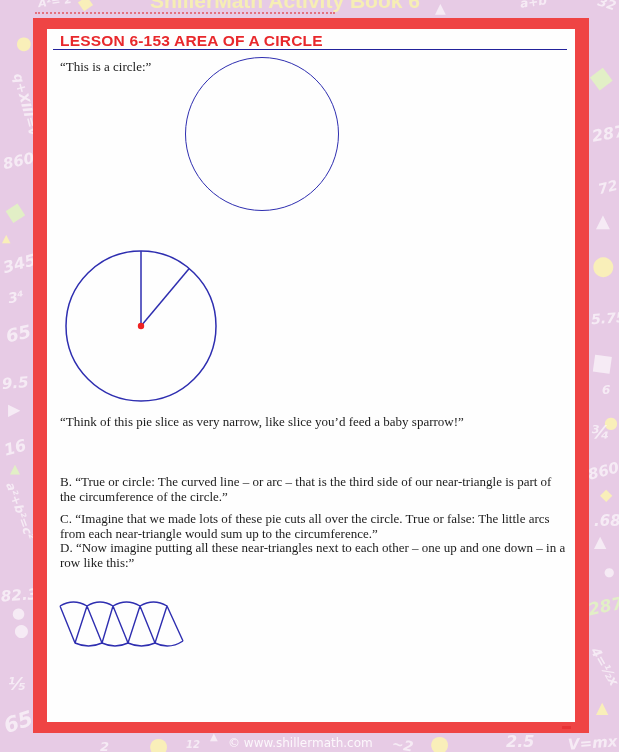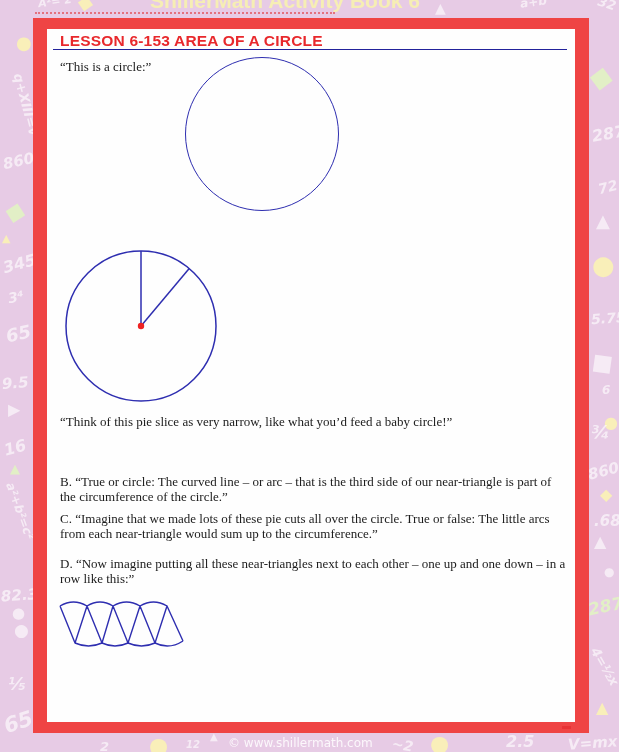--- a/index.html
+++ b/index.html
@@ -129,28 +129,28 @@
 
     <div class="diagram" style="left:9px;top:212px">
       <svg width="170" height="170" viewBox="0 0 170 170">
         <circle cx="85" cy="85" r="75" fill="none" stroke="#2e2eb0" stroke-width="1.5"></circle>
         <line x1="85" y1="85" x2="85" y2="10" stroke="#2e2eb0" stroke-width="1.5"></line>
         <line x1="85" y1="85" x2="133.2" y2="27.5" stroke="#2e2eb0" stroke-width="1.5"></line>
         <circle cx="85" cy="85" r="3.2" fill="#ee2222"></circle>
       </svg>
     </div>
 
-    <div class="para" style="top:386px">“Think of this pie slice as very narrow, like what you’d feed a baby circle!”</div>
+    <div class="para" style="top:386px">“Think of this pie slice as very narrow, like slice you’d feed a baby sparrow!”</div>
 
 
     <div class="para" style="top:446px">B. “True or circle: The curved line – or arc – that is the third side of our near-triangle is part of the circumference of the circle.”</div>
 
     <div class="para" style="top:483px">C. “Imagine that we made lots of these pie cuts all over the circle. True or false: The little arcs from each near-triangle would sum up to the circumference.”</div>
 
-    <div class="para" style="top:528px">D. “Now imagine putting all these near-triangles next to each other – one up and one down – in a row like this:”</div>
+    <div class="para" style="top:512px">D. “Now imagine putting all these near-triangles next to each other – one up and one down – in a row like this:”</div>
 
     <div class="diagram" style="left:11px;top:569px">
       <svg width="128" height="52" viewBox="0 0 128 52">
         <path d="M2,8 Q15.5,0 29,8 Q42,0 55,8 Q68.5,0 82,8 Q95.5,0 109,8
                  M2,8 L17,45 L29,8 L44,45 L55,8 L70,45 L82,8 L97,45 L109,8 L125,43
                  M17,45 Q30.5,51 44,45 Q57,51 70,45 Q83.5,51 97,45 Q111,52 125,43" fill="none" stroke="#2e2eb0" stroke-width="1.4" stroke-linejoin="round"></path>
       </svg>
     </div>
 
 

